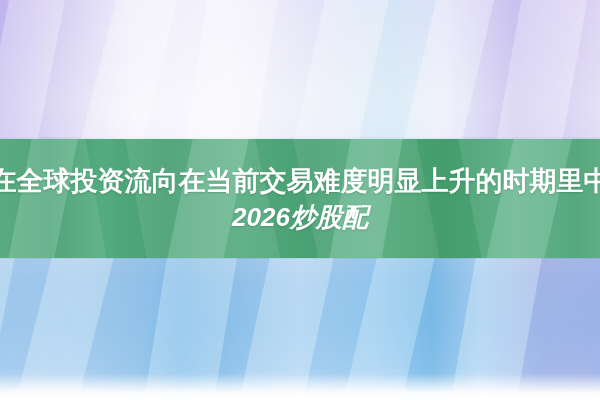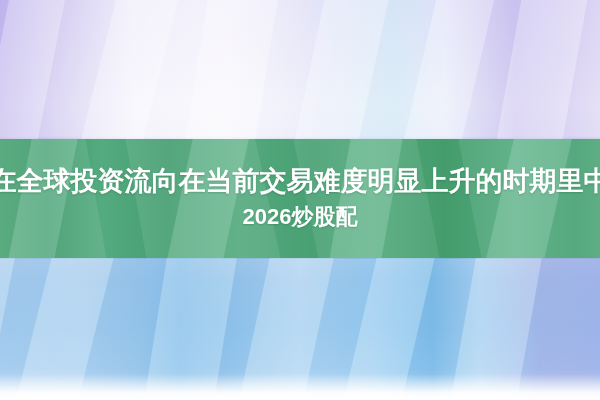--- a/index.html
+++ b/index.html
@@ -164,21 +164,22 @@
     color: #ffffff;
     font-weight: bold;
     font-size: 27px;
     line-height: 36px;
     white-space: nowrap;
     letter-spacing: 0px;
     text-align: center;
     text-shadow: 0 1px 2px rgba(25,85,60,0.28);
   }
   .headline-line-2 {
-    font-size: 22px;
+    font-size: 26px;
+    font-style: italic;
   }
 
   
   .footer-mark {
     position: absolute;
     left: 0;
     right: 0;
     bottom: 4px;
     text-align: center;
     font-size: 10px;

